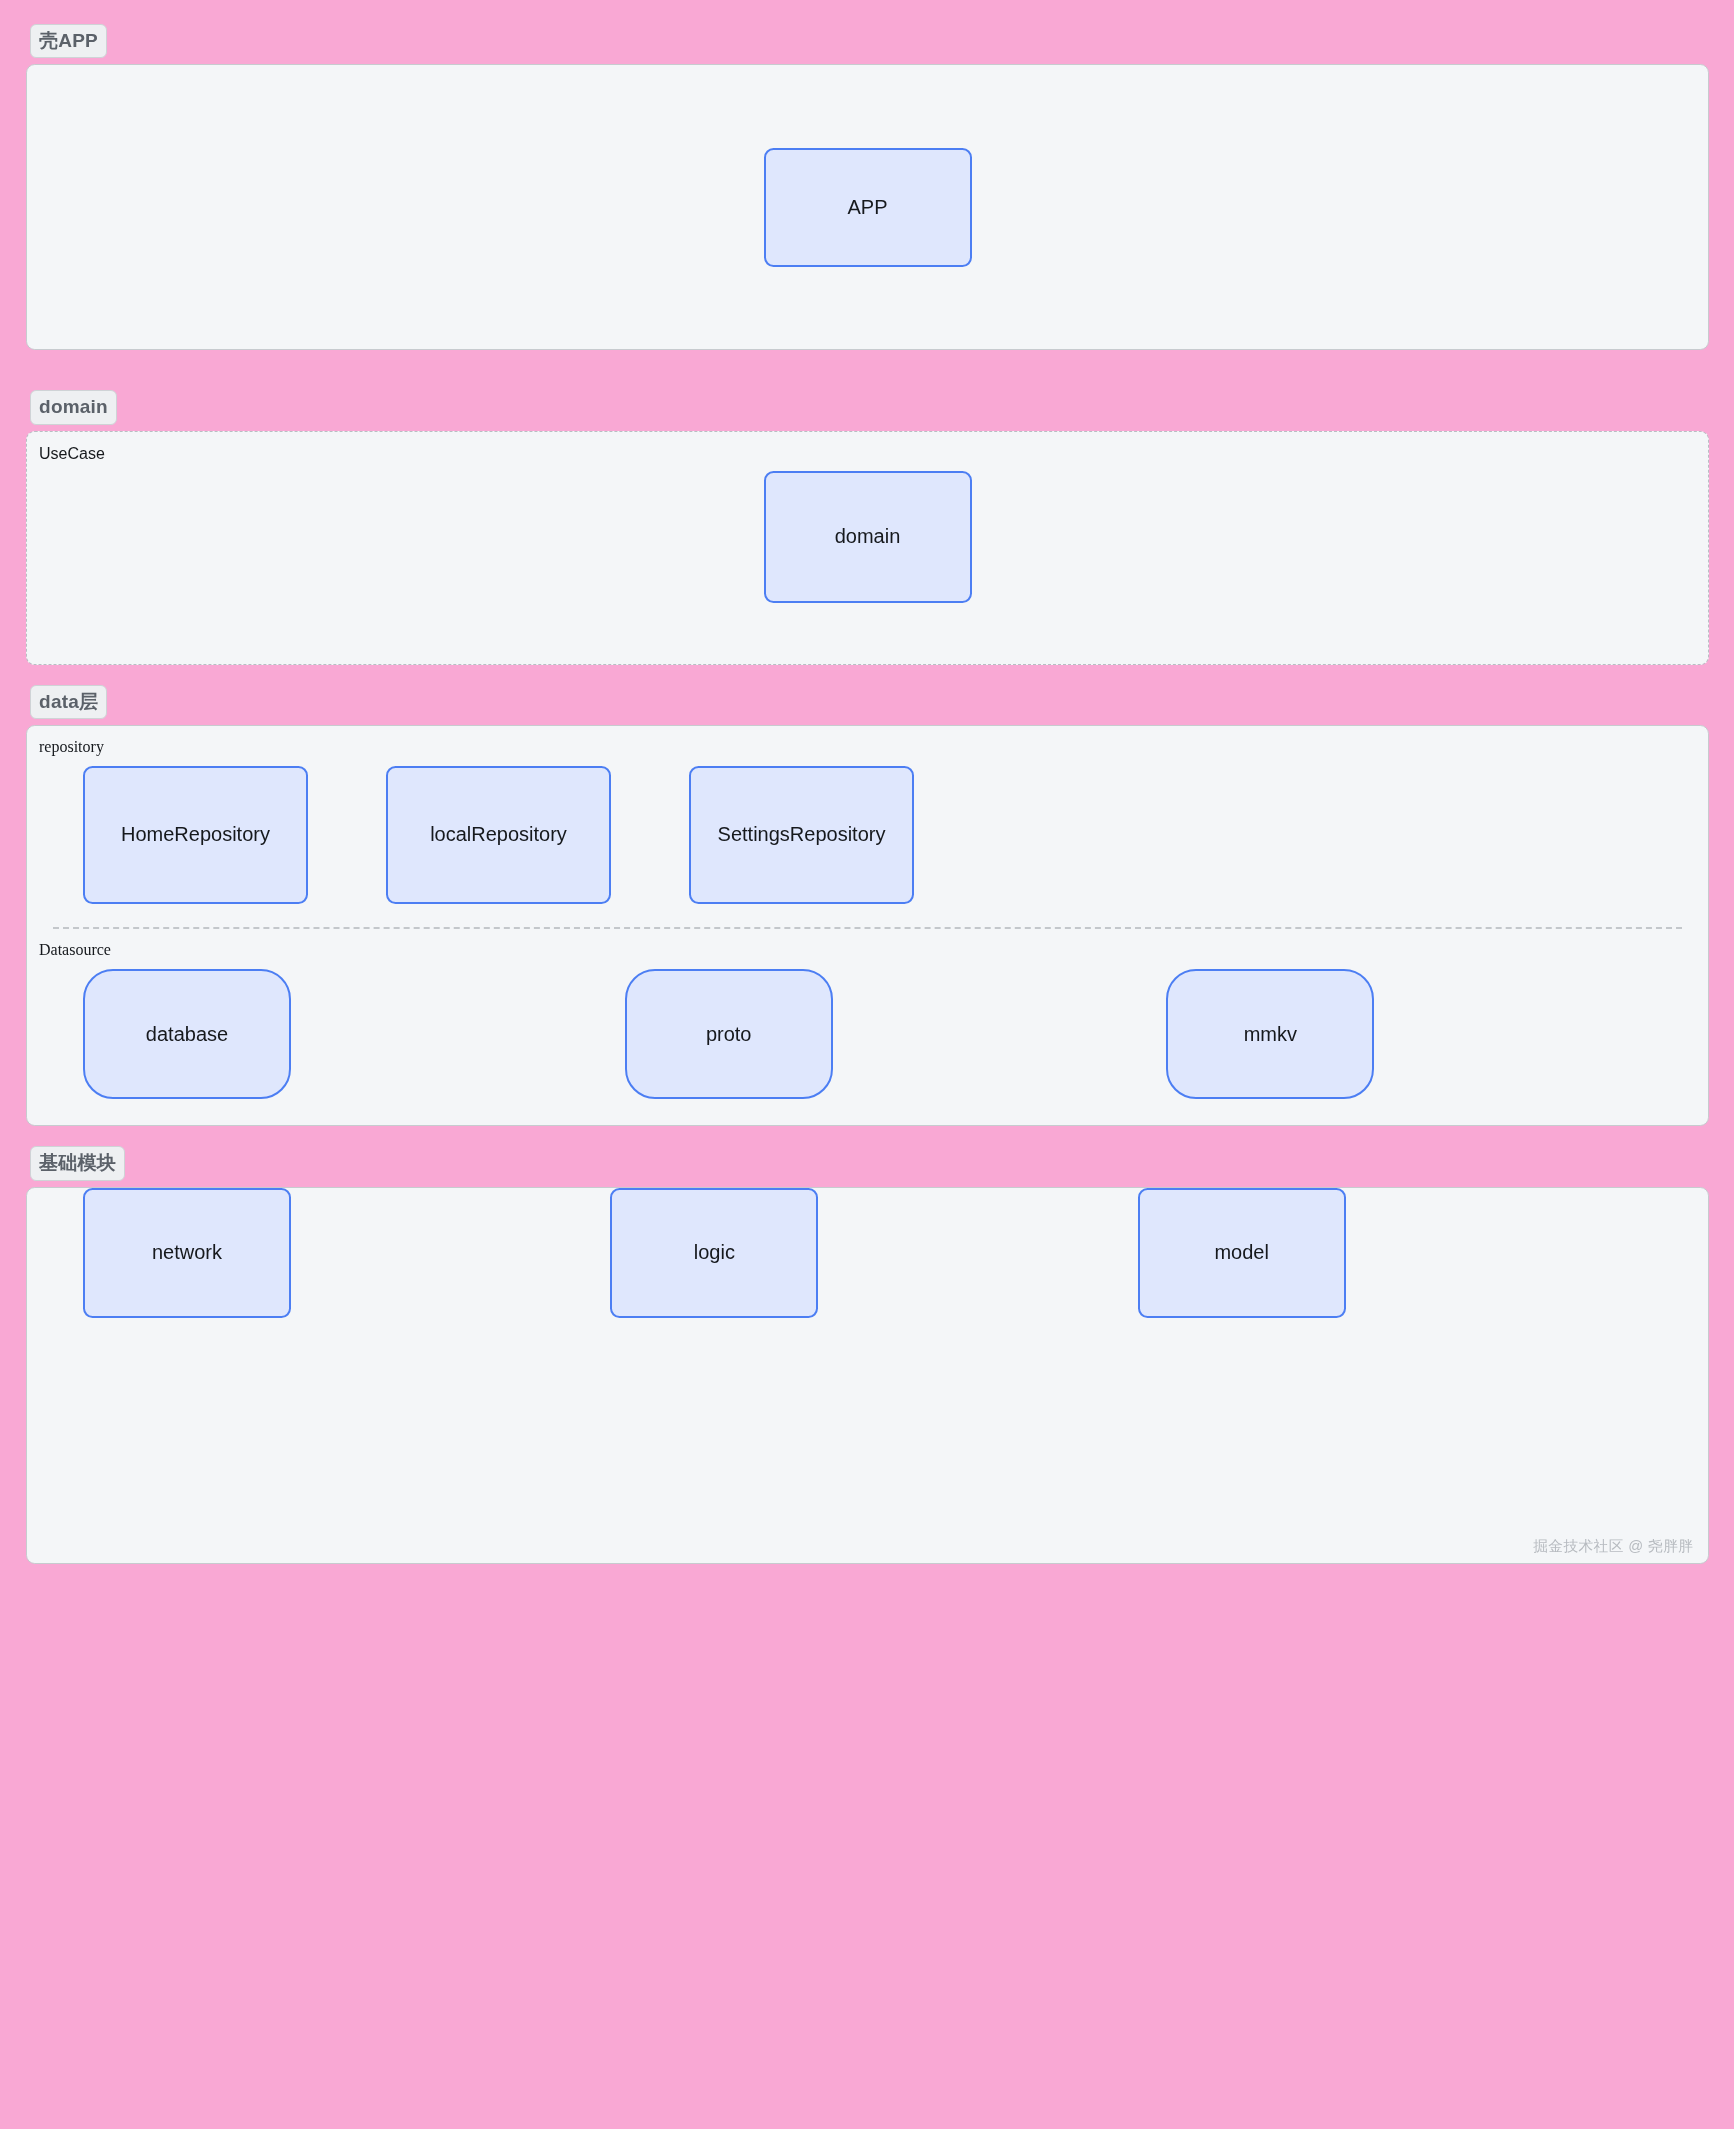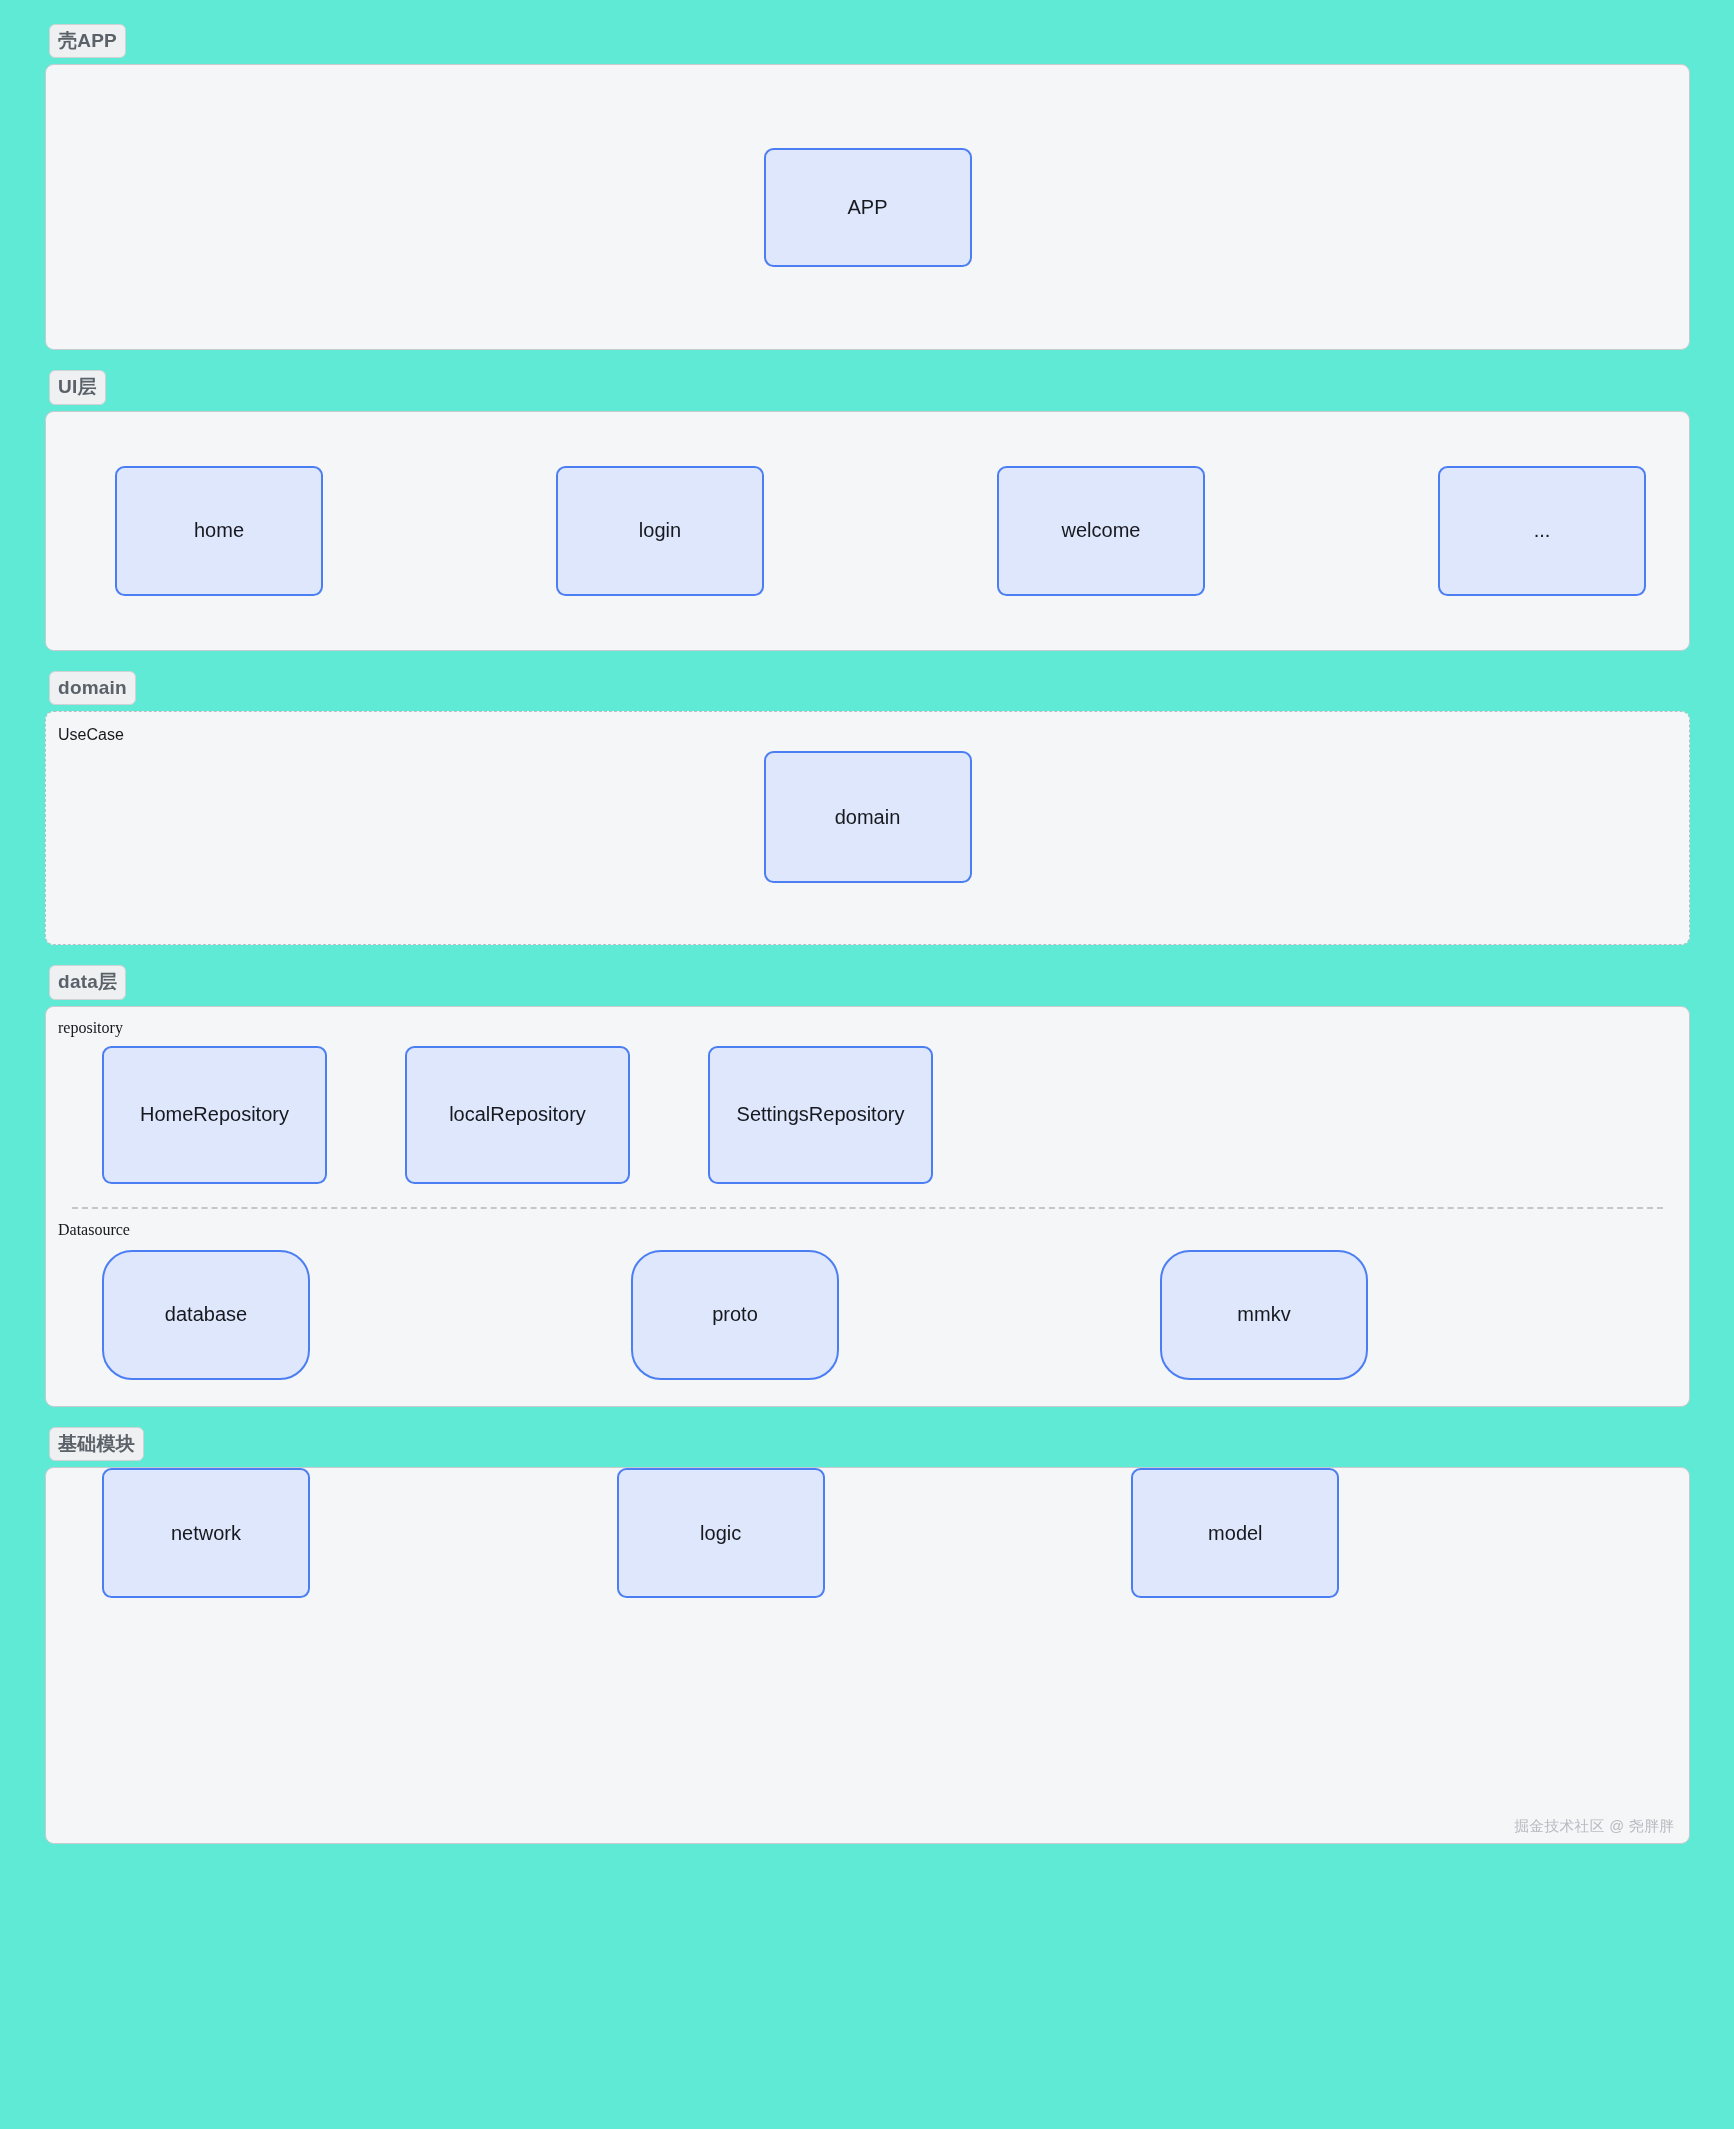--- a/index.html
+++ b/index.html
@@ -13,22 +13,22 @@
     font-family: "Liberation Sans", "DejaVu Sans", sans-serif;
     color: #1e2025;
     overflow: hidden;
   }
 
   .canvas {
     position: relative;
     width: 1735px;
     height: 2129px;
     box-sizing: border-box;
-    padding: 0 45px;
-    background: #5eead4;
+    padding: 0 26px;
+    background: #f9a8d4;
   }
 
   
   .section {
     position: relative;
   }
 
   .section-tag {
     display: inline-block;
     background: #eef0f2;
@@ -144,42 +144,20 @@
     <div class="section-tag">壳APP</div>
     <div class="section-body app-body">
       <div class="node node-app">
         <span>APP</span>
       </div>
     </div>
   </div>
 
   <div class="s-gap-1"></div>
 
-  <div class="section">
-    <div class="section-tag">UI层</div>
-    <div class="section-body ui-body">
-      <div class="ui-row">
-        <div class="node node-ui">
-          <span>home</span>
-        </div>
-        <div class="spacer"></div>
-        <div class="node node-ui">
-          <span>login</span>
-        </div>
-        <div class="spacer"></div>
-        <div class="node node-ui">
-          <span>welcome</span>
-        </div>
-        <div class="spacer"></div>
-        <div class="node node-ui">
-          <span>...</span>
-        </div>
-      </div>
-    </div>
-  </div>
 
   <div class="s-gap-2"></div>
 
   <div class="section">
     <div class="section-tag">domain</div>
     <div class="section-body dashed domain-body">
       <div class="sub-label domain-usecase">UseCase</div>
       <div class="domain-center">
         <div class="node node-domain">
           <span>domain</span>

